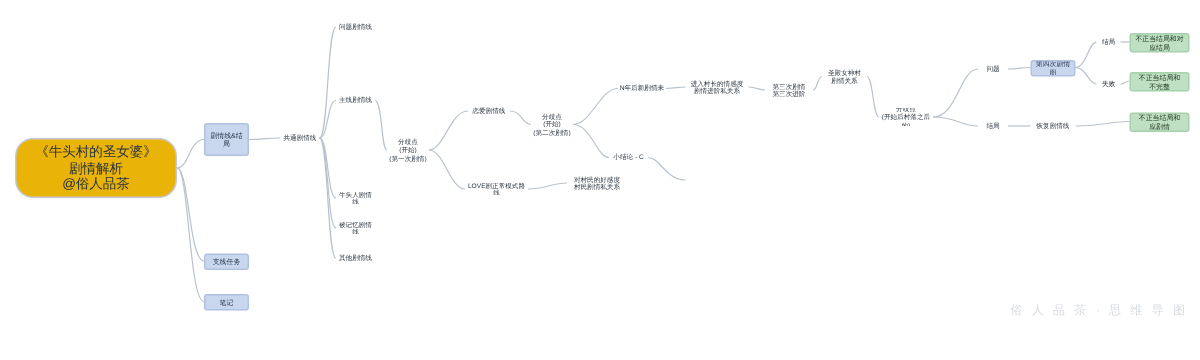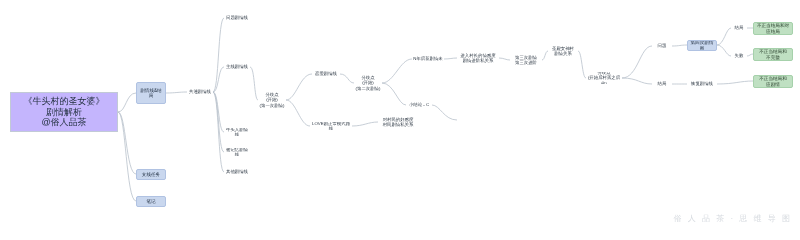--- a/index.html
+++ b/index.html
@@ -19,23 +19,23 @@
     align-items:center;
     justify-content:center;
     text-align:center;
     line-height:1.15;
     color:#1b2733;
     white-space:pre-line;
     border-radius:2px;
     overflow:hidden;
   }
   .root{
-    background:#c4b5fd;
+    background:#eab308;
     border:1px solid #c2cad6;
-    border-radius:0;
+    border-radius:12px;
     font-size:9px;
     color:#22303f;
     padding:4px 5px;
   }
   .blue{
     background:#c9d7ee;
     border:1px solid #b0c2e2;
     font-size:4.6px;
     color:#1d2b3d;
     padding:1px 2px;
@@ -49,21 +49,21 @@
   }
   .plain{
     background:transparent;
     border:none;
     font-size:4.4px;
     color:#2b3642;
     padding:0 1px;
   }
   .watermark{
     position:absolute;
-    right:8px;bottom:3px;
+    right:8px;bottom:15px;
     font-size:8px;
     color:#d7dbe0;
     letter-spacing:2px;
     user-select:none;
   }
 </style>
 </head>
 <body>
 
 <div id="canvas">

